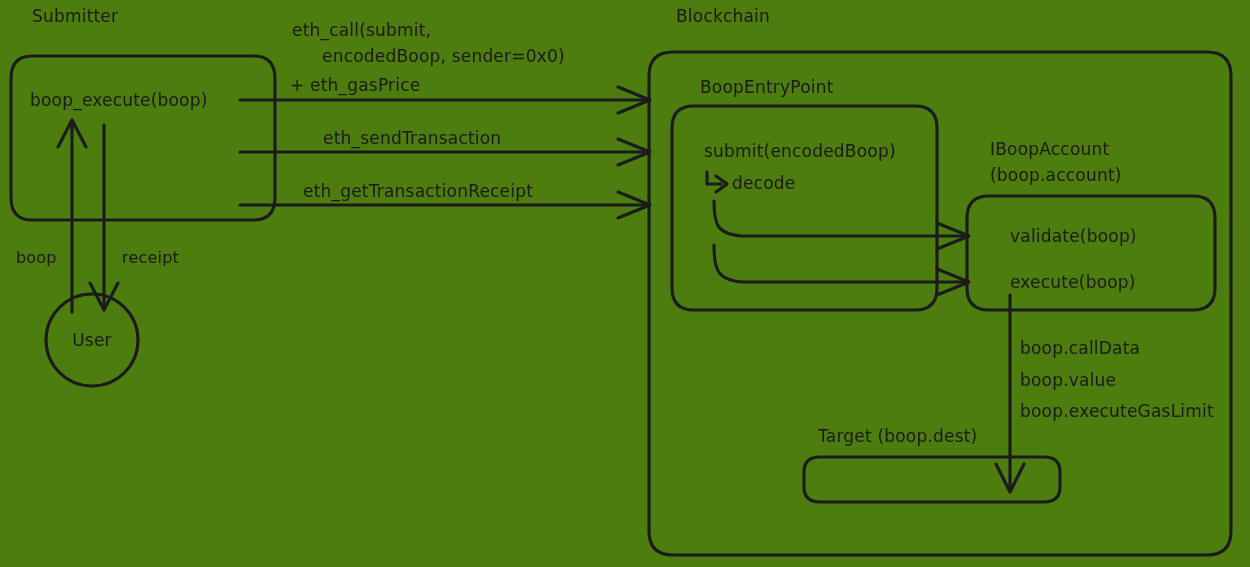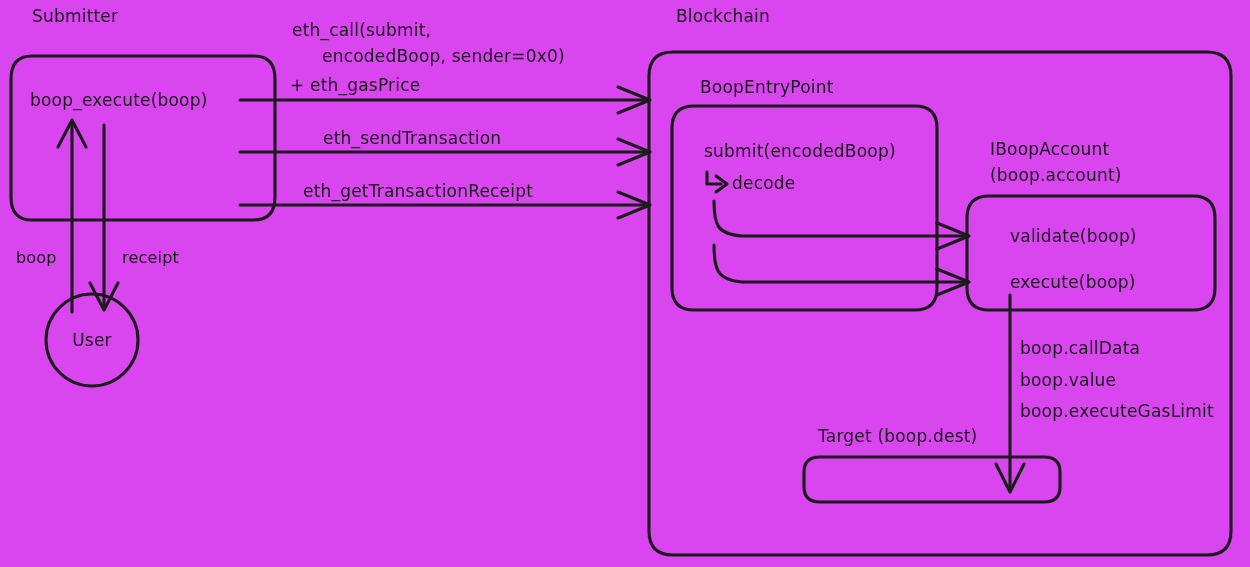--- a/index.html
+++ b/index.html
@@ -8,21 +8,21 @@
     padding: 0;
     background: #ffffff;
   }
   body {
     font-family: "DejaVu Sans", sans-serif;
   }
   #diagram-root {
     position: relative;
     width: 1250px;
     height: 567px;
-    background: #d946ef;
+    background: #4d7c0f;
     overflow: hidden;
   }
   #diagram-svg {
     position: absolute;
     left: 0;
     top: 0;
     width: 1250px;
     height: 567px;
     display: block;
   }

